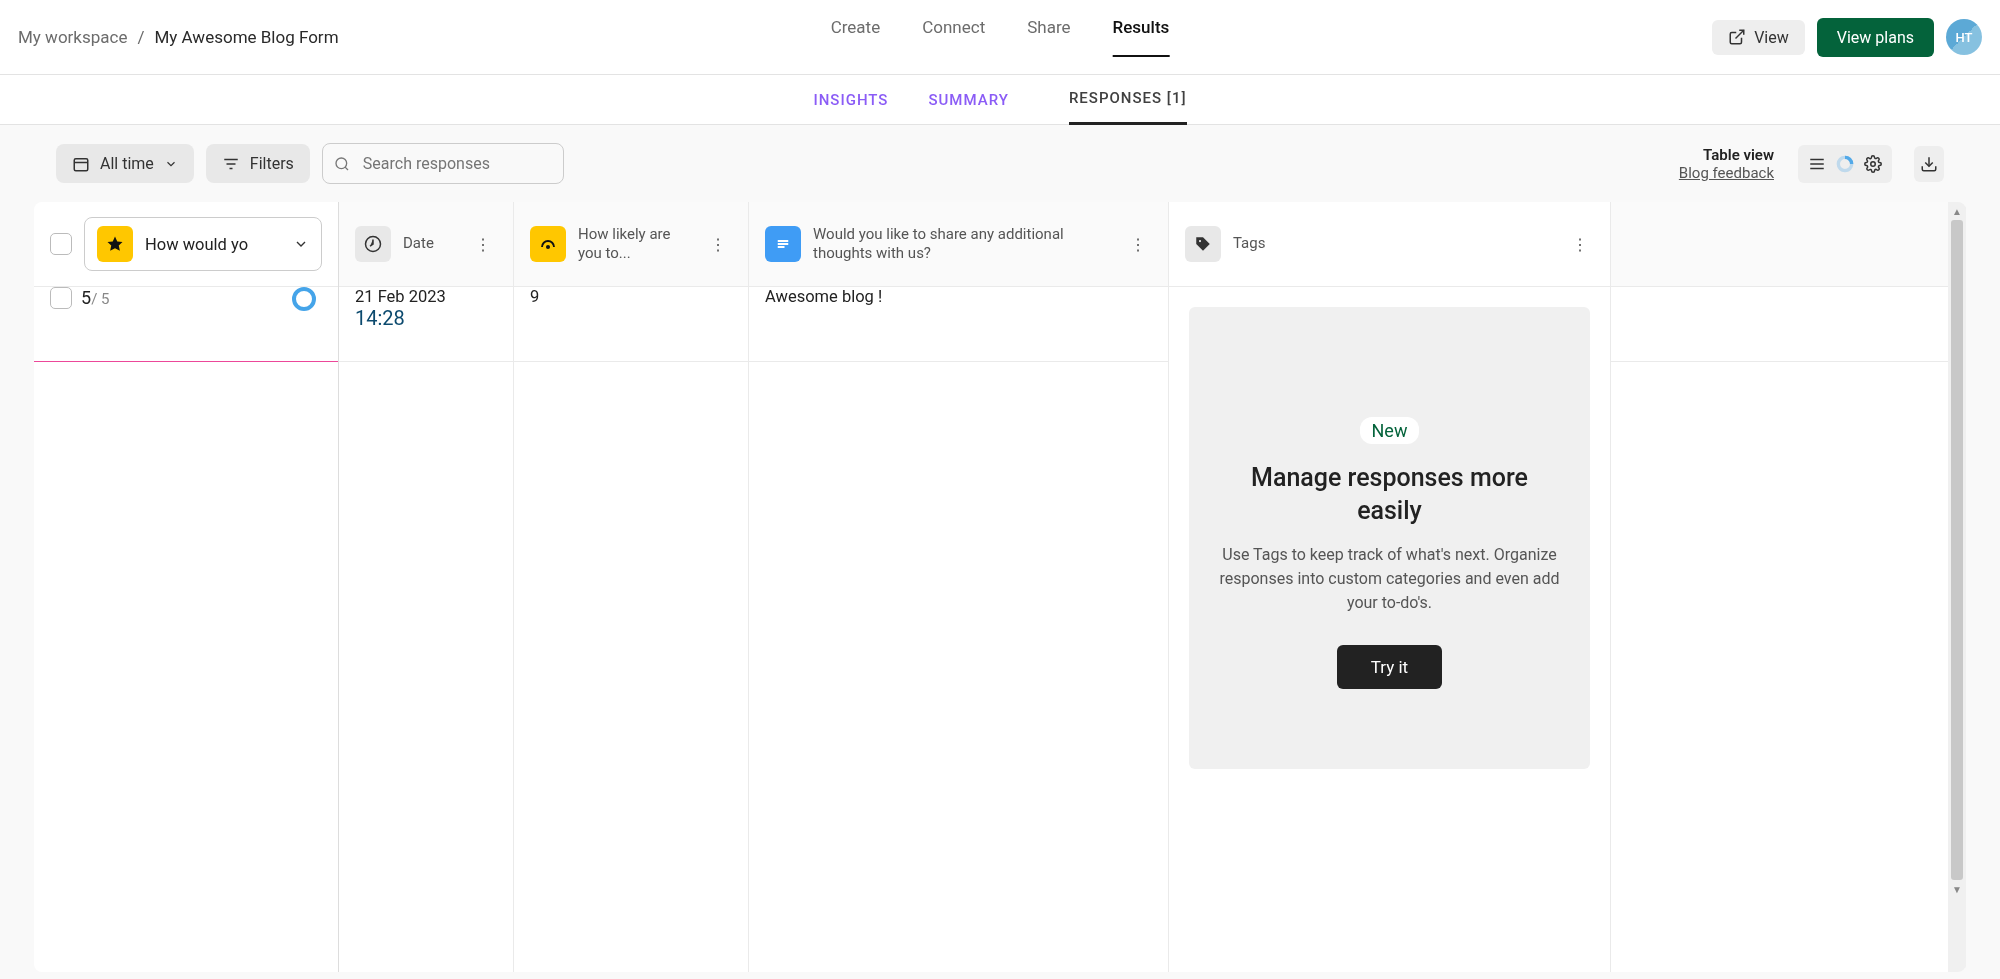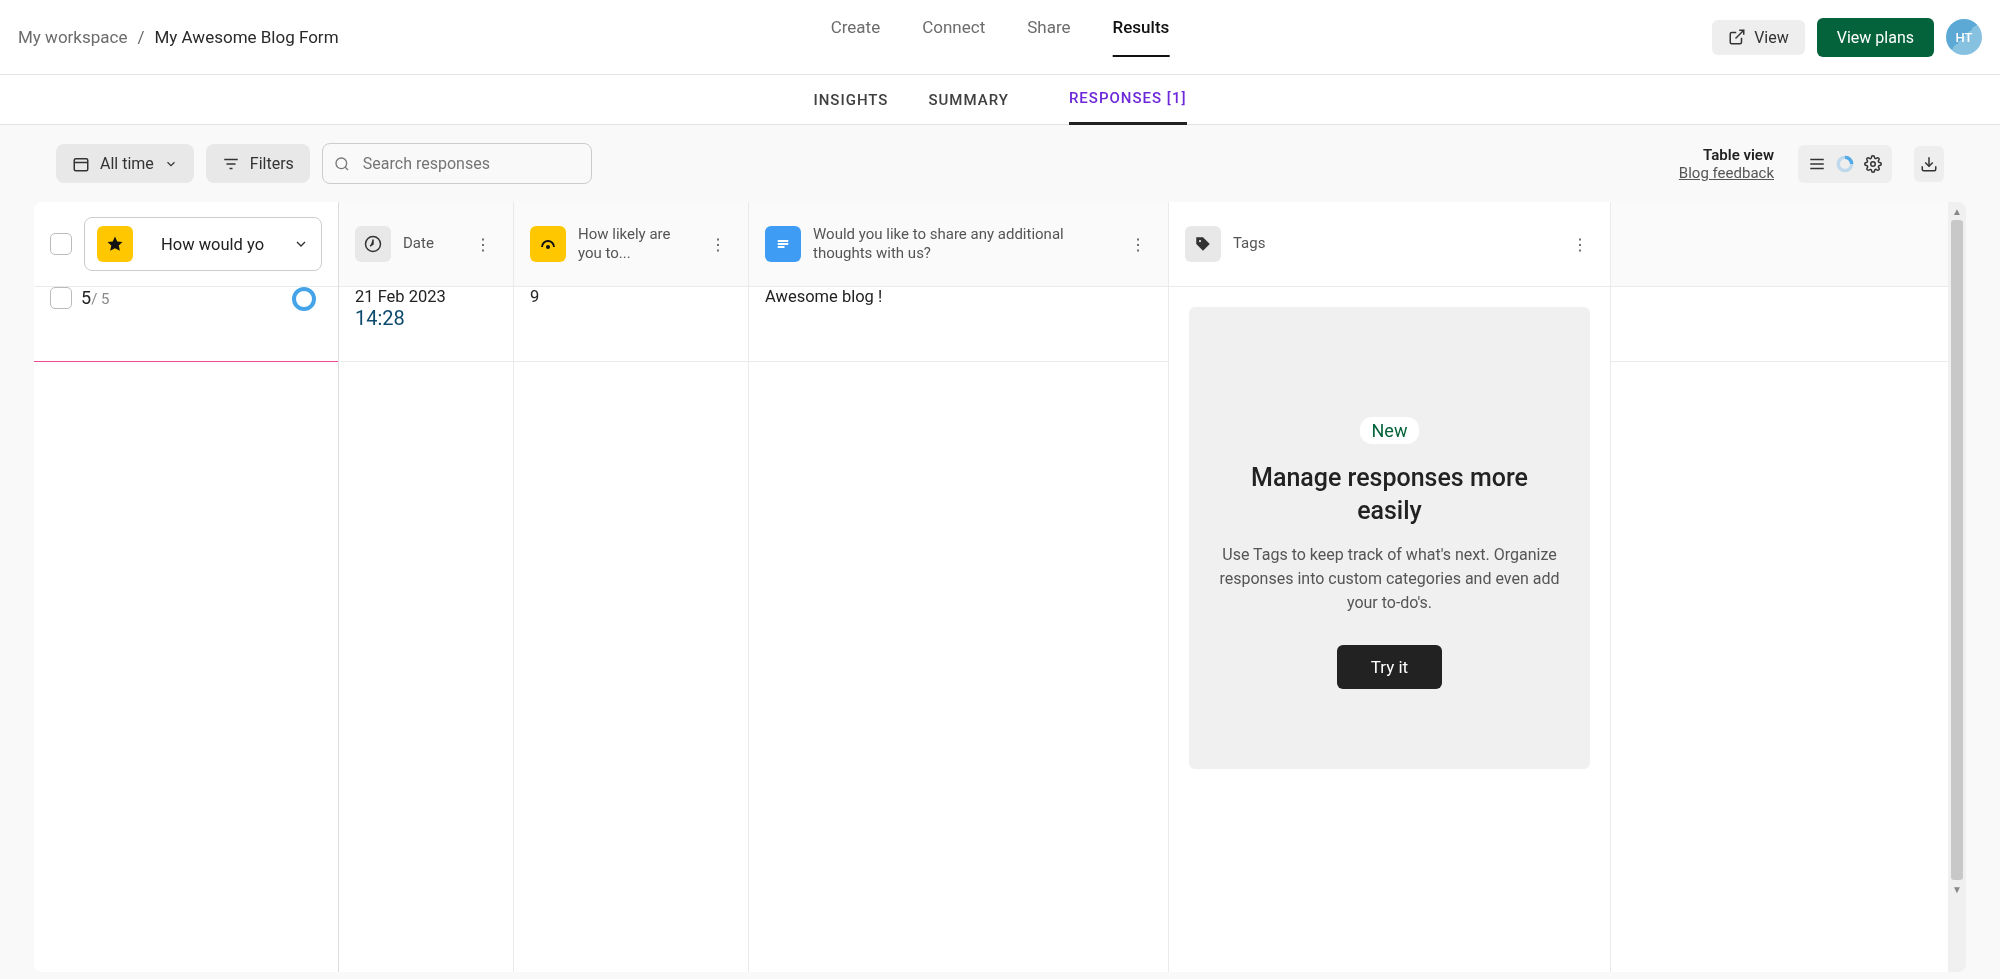--- a/index.html
+++ b/index.html
@@ -87,29 +87,29 @@
     .sub-nav {
       display: flex;
       justify-content: center;
       gap: 40px;
       height: 50px;
       align-items: center;
       border-bottom: 1px solid #e3e3e3;
       background: #fff;
     }
     .sub-nav span {
-      color: #404040;
+      color: #8b5cf6;
       font-size: 15px;
       letter-spacing: 1px;
       font-weight: 500;
       cursor: pointer;
       padding: 15px 0;
     }
     .sub-nav span.active {
-      color: #6d28d9;
+      color: #404040;
       border-bottom: 3px solid #222;
       margin-left: 20px;
     }
     .toolbar {
       display: flex;
       align-items: center;
       padding: 18px 56px;
       background: #f9f9f9;
       gap: 12px;
     }
@@ -131,21 +131,21 @@
       position: absolute;
       left: 12px;
       top: 50%;
       transform: translateY(-50%);
     }
     .search {
       border: 1px solid #ccc;
       border-radius: 8px;
       padding: 10px 16px 10px 40px;
       font-size: 16px;
-      width: 270px;
+      width: 242px;
       background: #f9f9f9;
     }
     .spacer { flex: 1; }
     .tv-label {
       text-align: right;
       margin-right: 12px;
     }
     .tv-label .title { font-size: 15px; font-weight: 600; color: #222; }
     .tv-label .link { font-size: 15px; color: #555; text-decoration: underline; cursor: pointer; }
     .view-toggle {
@@ -207,21 +207,21 @@
       cursor: pointer;
       flex-shrink: 0;
     }
     .q-select {
       flex: 1;
       border: 1px solid #ccc;
       border-radius: 8px;
       padding: 8px 12px;
       display: flex;
       align-items: center;
-      gap: 28px;
+      gap: 12px;
       cursor: pointer;
       overflow: hidden;
     }
     .q-icon-star {
       width: 36px;
       height: 36px;
       background: #ffc700;
       border-radius: 6px;
       flex-shrink: 0;
       display: flex;

